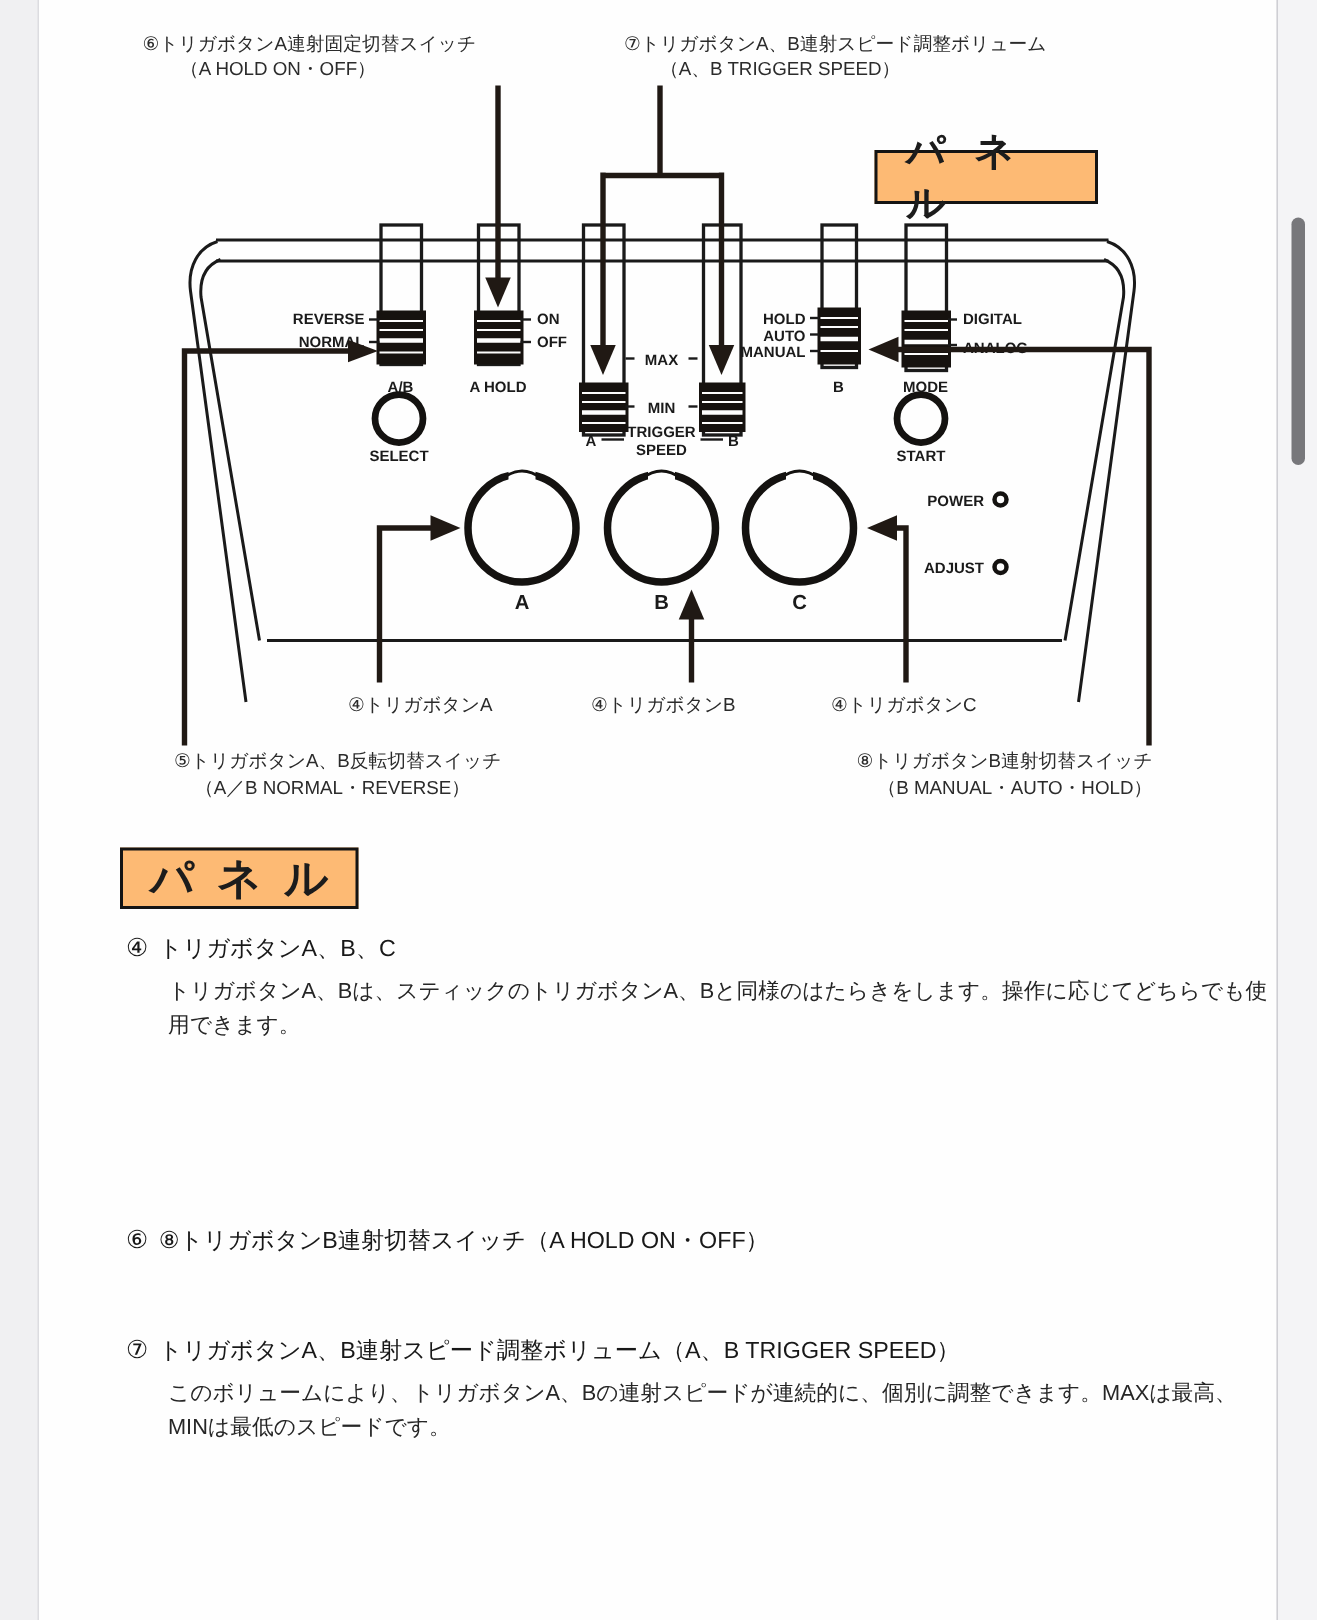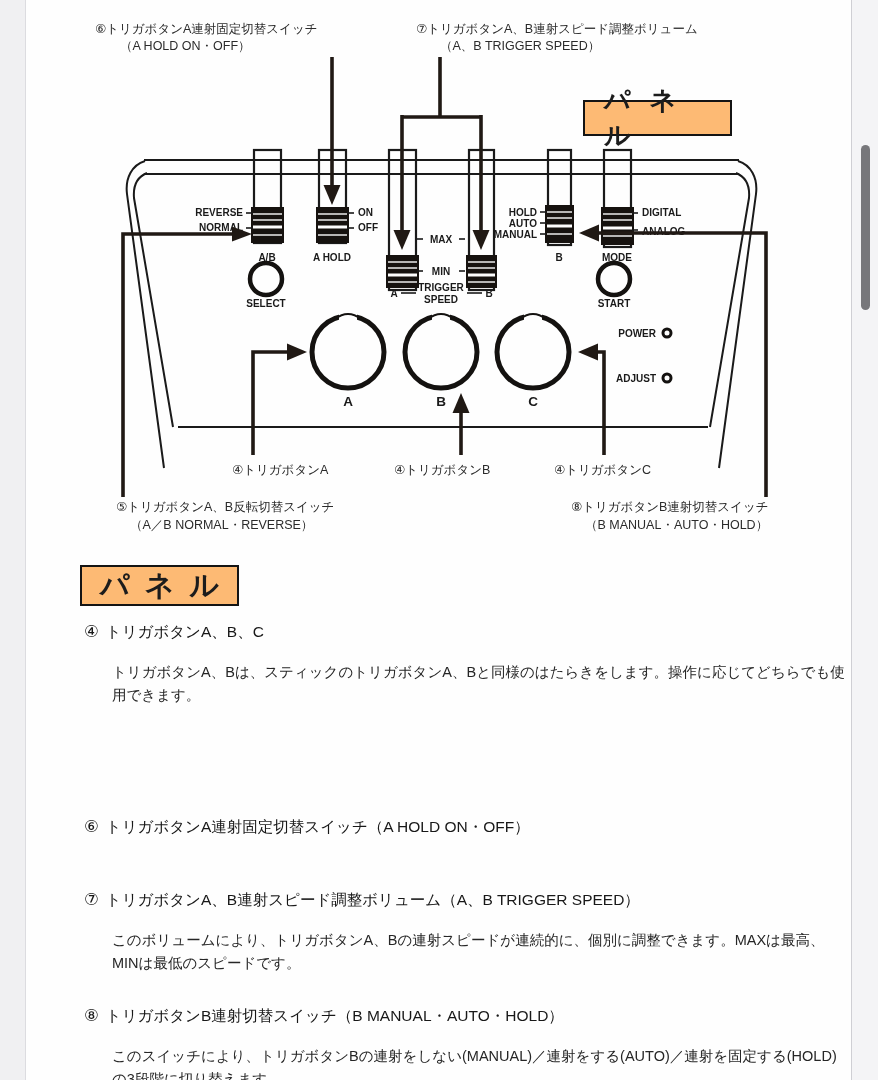--- a/index.html
+++ b/index.html
@@ -21,21 +21,21 @@
   .ctext{font-size:12.5px;fill:#2b2b2b;}
   .ring{stroke:#141210;fill:none;}
   .arrow{stroke:#201914;stroke-width:3.6;fill:none;}
   .ahead{fill:#201914;stroke:none;}
   .panel-box{position:absolute;border:2.5px solid #141414;background:#fdba74;display:flex;align-items:center;justify-content:center;font-weight:700;}
   .panel-box-top{left:557px;top:100px;width:149px;height:36px;font-size:26px;letter-spacing:19px;padding-left:19px;box-sizing:border-box;}
   .panel-box-bottom{left:54px;top:565px;width:159px;height:41px;font-size:29px;letter-spacing:15px;padding-left:15px;box-sizing:border-box;}
   .section{position:absolute;left:58px;width:762px;}
   .sec-head{font-size:15.5px;font-weight:400;color:#181818;}
   .sec-num{font-size:16.5px;margin-right:7px;}
-  .sec-body{margin-left:28px;margin-top:18px;width:734px;font-size:14.5px;line-height:22.5px;color:#262626;}
+  .sec-body{margin-left:28px;margin-top:7px;width:734px;font-size:14.5px;line-height:22.5px;color:#262626;}
 </style>
 </head>
 <body>
 
 <div class="viewport">
   <div class="gutter-left"></div>
 
   <div class="page">
 
     <svg width="825" height="556" viewBox="0 0 825 556">
@@ -211,28 +211,24 @@
     </svg>
 
     <div class="panel-box panel-box-top">パネル</div>
     <div class="panel-box panel-box-bottom">パネル</div>
 
     <div class="section" style="top:622px">
       <div class="sec-head"><span class="sec-num">④</span><span>トリガボタンA、B、C</span></div>
       <div class="sec-body">トリガボタンA、Bは、スティックのトリガボタンA、Bと同様のはたらきをします。操作に応じてどちらでも使用できます。</div>
     </div>
     <div class="section" style="top:817px">
-      <div class="sec-head"><span class="sec-num">⑥</span><span>トリガボタンA連射固定切替スイッチ（A HOLD ON・OFF）</span></div>
+      <div class="sec-head"><span class="sec-num">⑥</span><span>⑧トリガボタンB連射切替スイッチ（A HOLD ON・OFF）</span></div>
     </div>
     <div class="section" style="top:890px">
       <div class="sec-head"><span class="sec-num">⑦</span><span>トリガボタンA、B連射スピード調整ボリューム（A、B TRIGGER SPEED）</span></div>
       <div class="sec-body">このボリュームにより、トリガボタンA、Bの連射スピードが連続的に、個別に調整できます。MAXは最高、MINは最低のスピードです。</div>
     </div>
-    <div class="section" style="top:1006px">
-      <div class="sec-head"><span class="sec-num">⑧</span><span>トリガボタンB連射切替スイッチ（B MANUAL・AUTO・HOLD）</span></div>
-      <div class="sec-body">このスイッチにより、トリガボタンBの連射をしない(MANUAL)／連射をする(AUTO)／連射を固定する(HOLD)の3段階に切り替えます。</div>
-    </div>
   </div>
 
   <div class="gutter-right">
     <div class="thumb"></div>
   </div>
 </div>
 
 </body></html>

